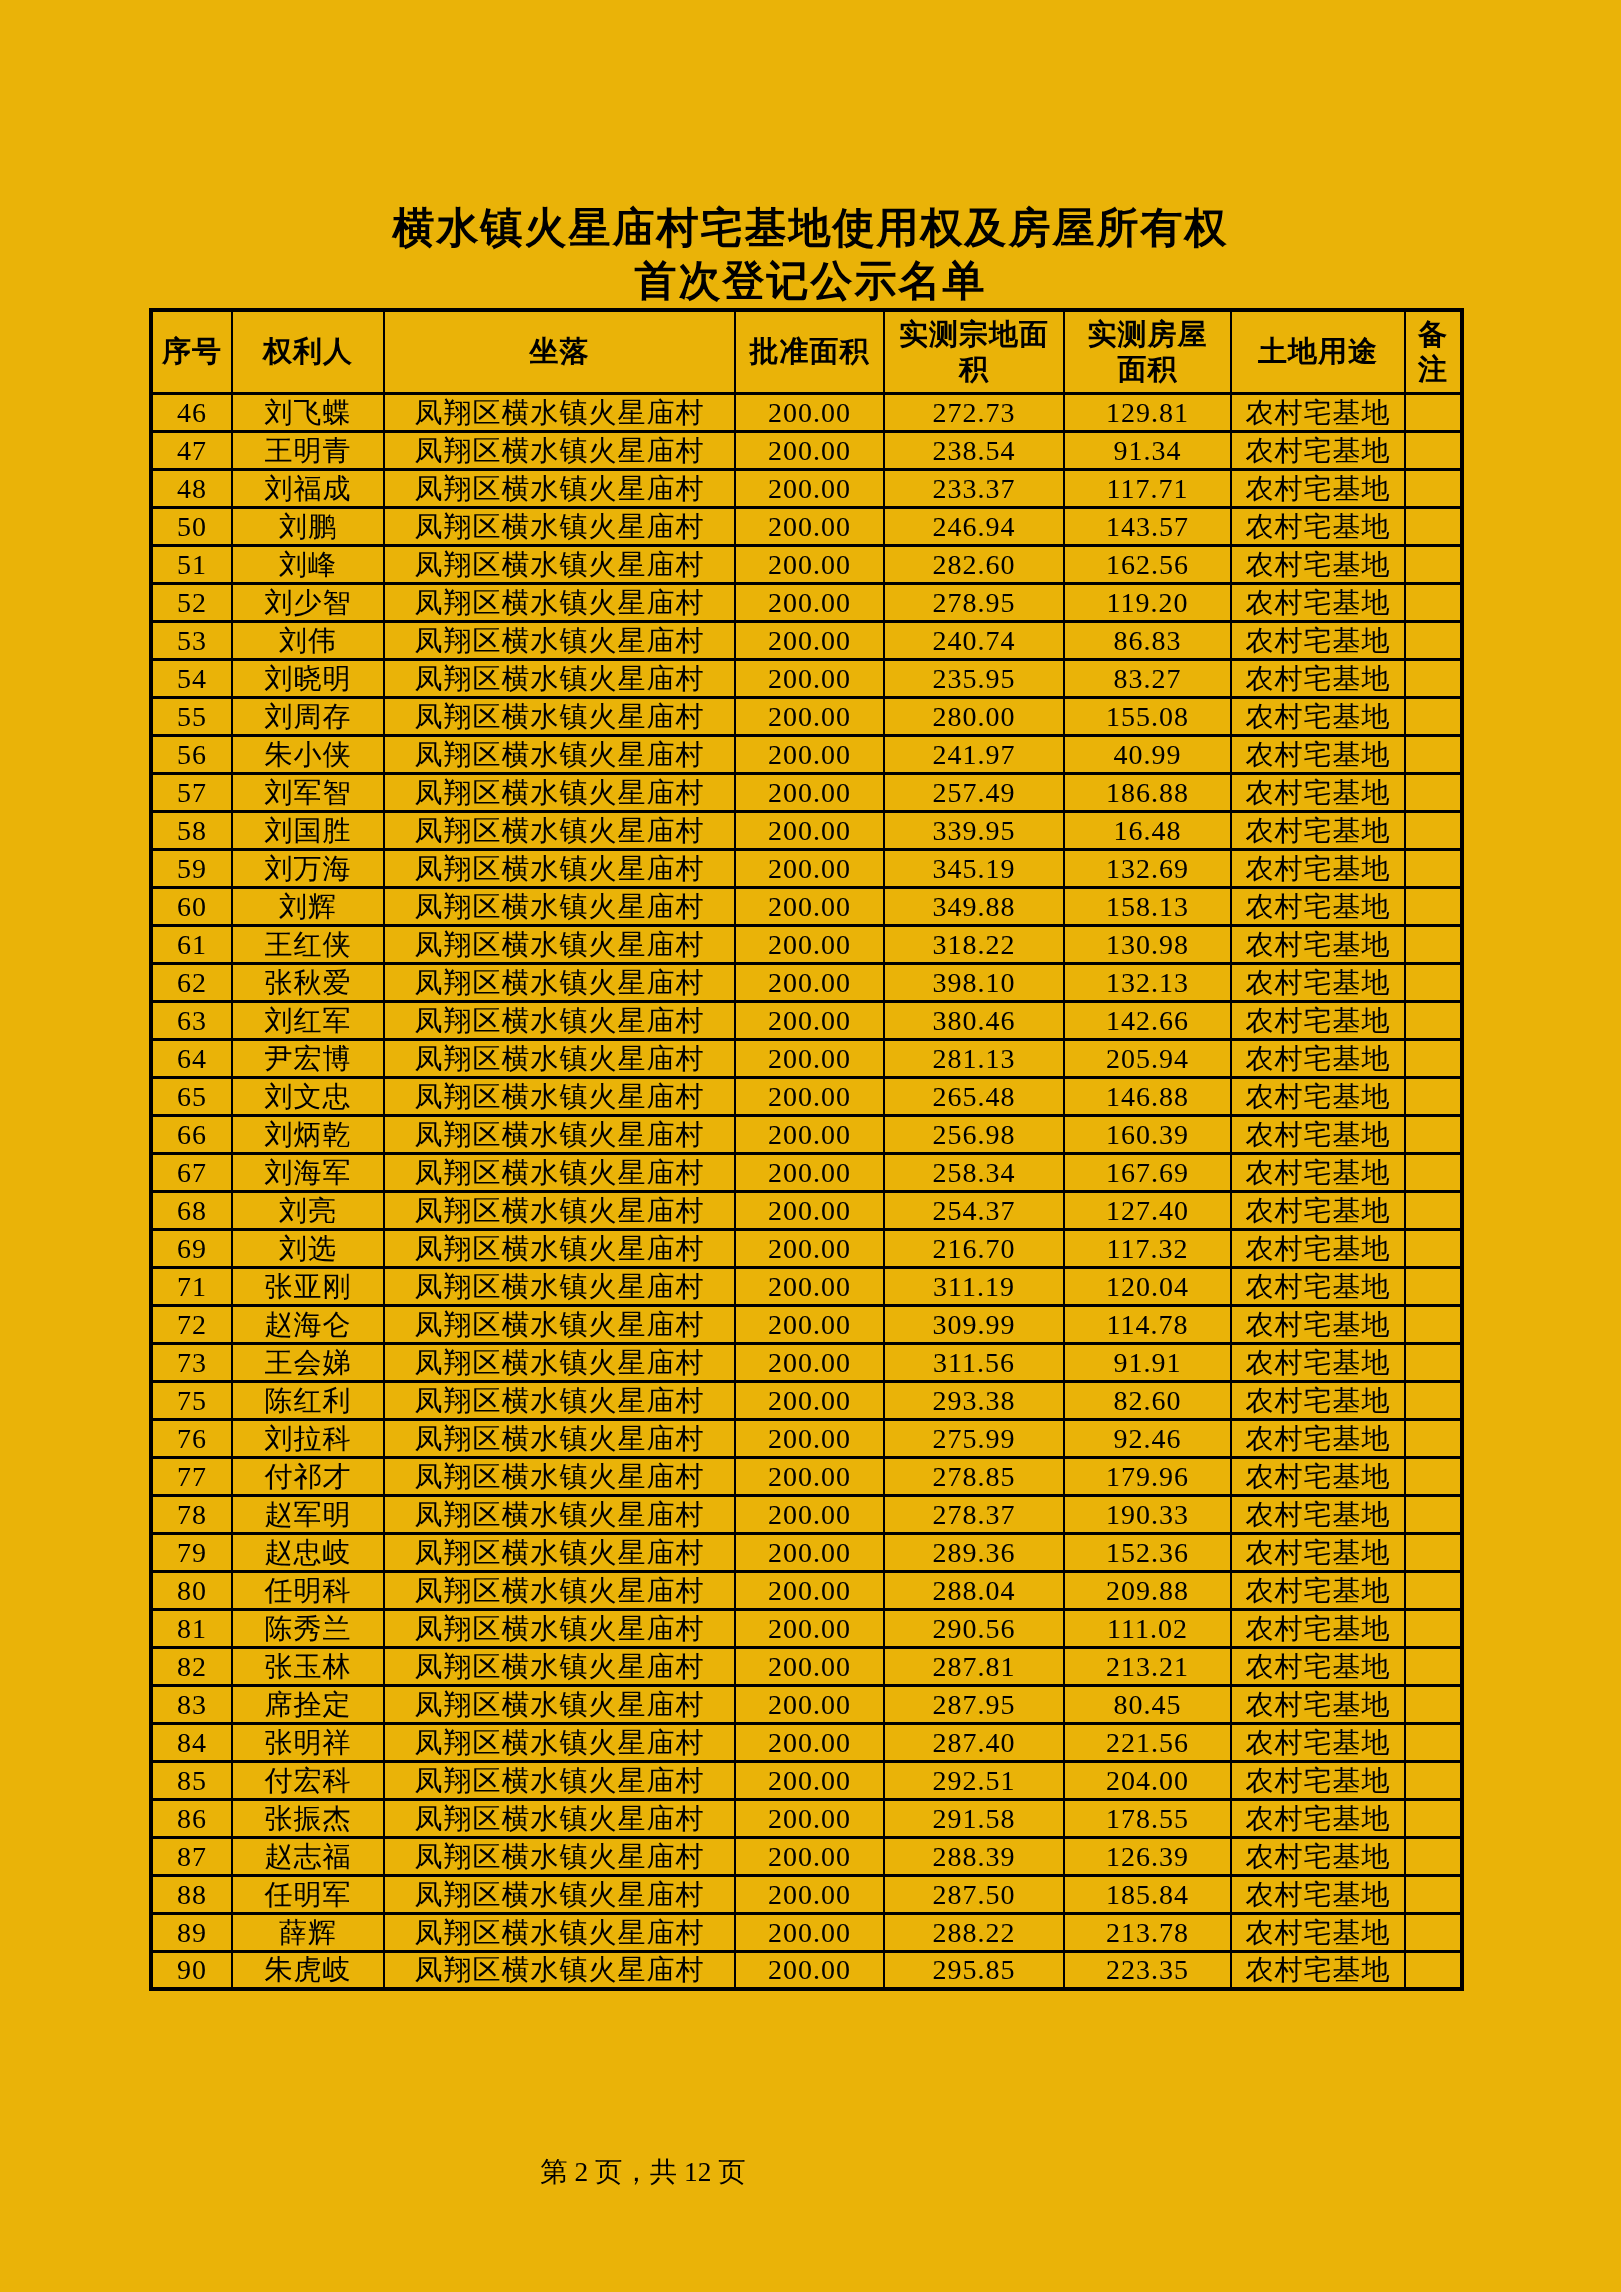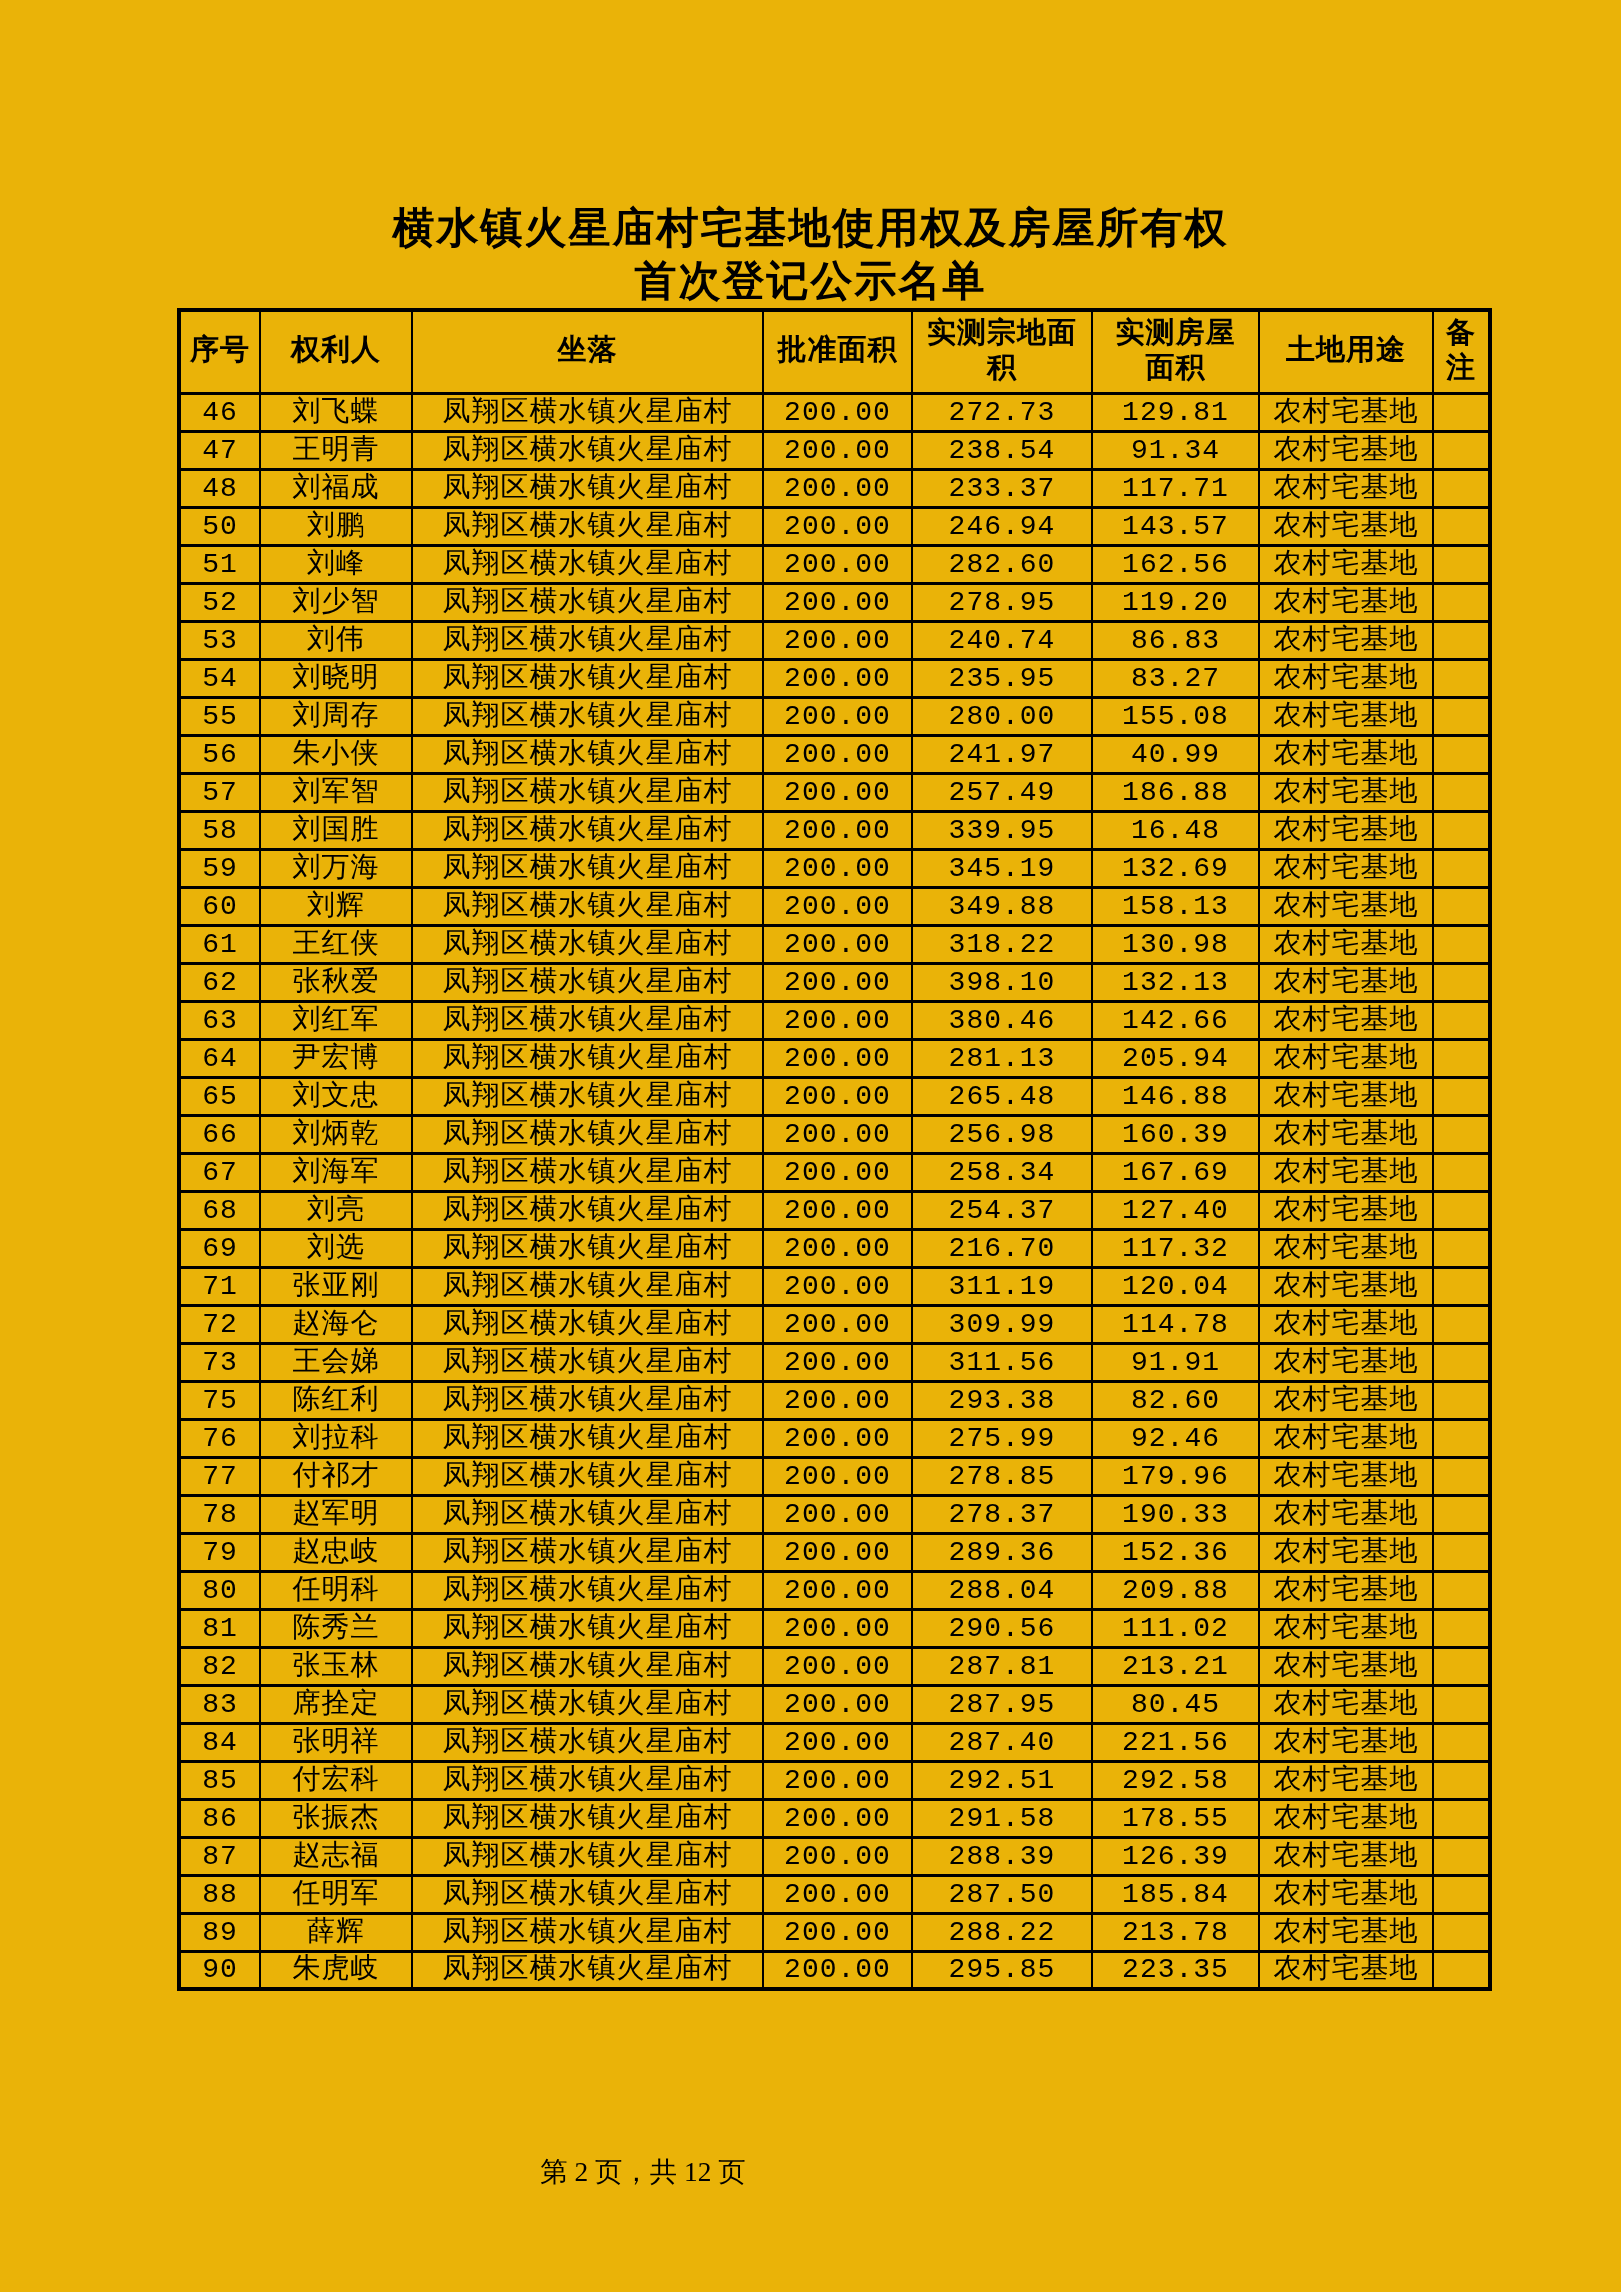--- a/index.html
+++ b/index.html
@@ -31,24 +31,23 @@
     letter-spacing: 2px;
     white-space: nowrap;
   }
   table.reg-table {
     position: absolute;
     left: 149px;
     top: 308px;
     width: 1311px;
     border-collapse: collapse;
     table-layout: fixed;
-    font-family: Liberation Mono, monospace;
+    font-family: Liberation Serif, serif;
     color: #000000;
     border: 4.9px solid #000000;
-    margin-left: 28px;
   }
   table.reg-table th, table.reg-table td {
     border-left: 2.9px solid #000000;
     border-right: 2.9px solid #000000;
     border-top: 3.9px solid #000000;
     border-bottom: 3.9px solid #000000;
     text-align: center;
     vertical-align: middle;
     padding: 0;
     overflow: hidden;
@@ -480,21 +479,21 @@
           <td>221.56</td>
           <td>农村宅基地</td>
           <td></td>
         </tr>
         <tr>
           <td>85</td>
           <td>付宏科</td>
           <td>凤翔区横水镇火星庙村</td>
           <td>200.00</td>
           <td>292.51</td>
-          <td>292.58</td>
+          <td>204.00</td>
           <td>农村宅基地</td>
           <td></td>
         </tr>
         <tr>
           <td>86</td>
           <td>张振杰</td>
           <td>凤翔区横水镇火星庙村</td>
           <td>200.00</td>
           <td>291.58</td>
           <td>178.55</td>

